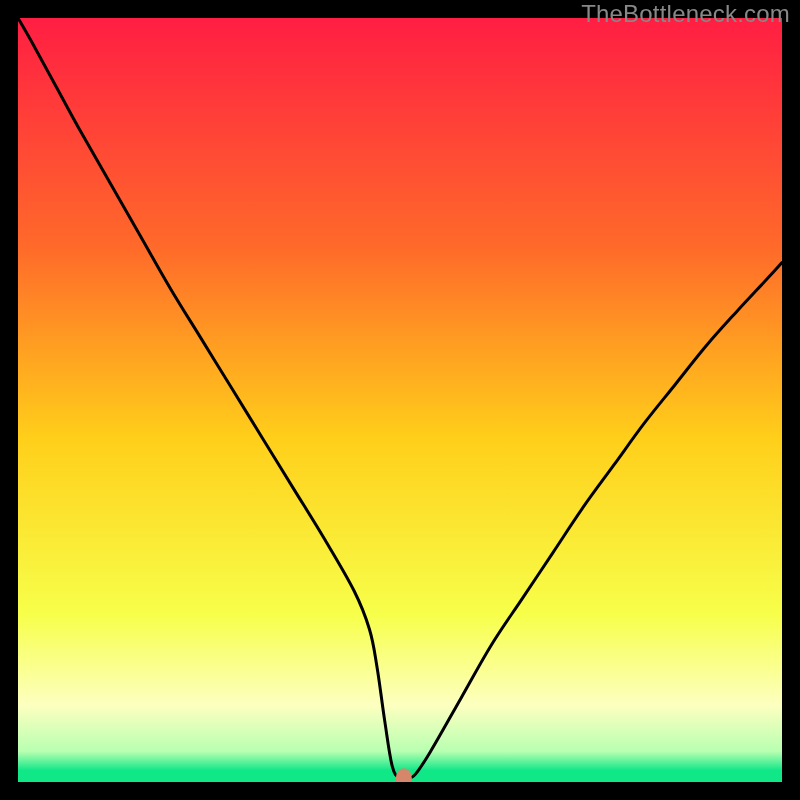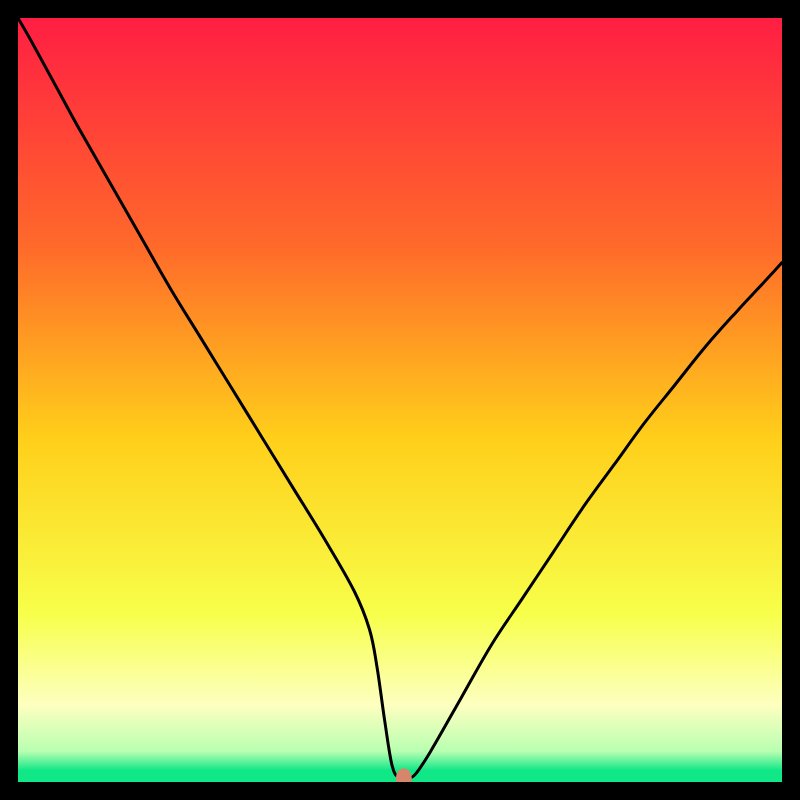--- a/index.html
+++ b/index.html
@@ -54,13 +54,14 @@
             <stop offset="96%" stop-color="#b8ffb1"></stop>
             <stop offset="98.5%" stop-color="#10e787"></stop>
             <stop offset="100%" stop-color="#10e787"></stop>
           </linearGradient>
       </defs>
       <rect id="bg-rect" x="0" y="0" width="764" height="764" fill="url(#bg-grad)"></rect>
       <path id="curve" fill="none" stroke="#000" stroke-width="3" stroke-linecap="round" stroke-linejoin="round" d="M 0.00 0.00 C 2.75 4.81, 8.40 14.36, 15.28 26.74 C 22.16 39.12, 29.95 53.63, 38.20 68.76 C 46.45 83.89, 51.49 93.59, 61.12 110.78 C 70.75 127.97, 80.68 145.01, 91.68 164.26 C 102.68 183.51, 111.24 198.49, 122.24 217.74 C 133.24 236.99, 141.80 252.65, 152.80 271.22 C 163.80 289.79, 172.36 303.00, 183.36 320.88 C 194.36 338.76, 202.92 352.66, 213.92 370.54 C 224.92 388.42, 233.48 402.32, 244.48 420.20 C 255.48 438.08, 264.04 451.98, 275.04 469.86 C 286.04 487.74, 294.60 500.95, 305.60 519.52 C 316.60 538.09, 327.91 556.50, 336.16 573.00 C 344.41 589.50, 347.31 597.45, 351.44 611.20 C 355.57 624.95, 356.33 632.90, 359.08 649.40 C 361.83 665.90, 363.97 685.00, 366.72 702.88 C 369.47 720.76, 371.61 738.41, 374.36 748.72 C 377.11 759.03, 379.25 758.12, 382.00 760.18 C 384.75 762.24, 386.89 760.87, 389.64 760.18 C 392.39 759.49, 393.15 761.17, 397.28 756.36 C 401.41 751.55, 404.31 747.19, 412.56 733.44 C 420.81 719.69, 432.12 699.21, 443.12 679.96 C 454.12 660.71, 462.68 644.36, 473.68 626.48 C 484.68 608.60, 493.24 597.14, 504.24 580.64 C 515.24 564.14, 523.80 551.30, 534.80 534.80 C 545.80 518.30, 554.36 504.77, 565.36 488.96 C 576.36 473.15, 584.92 462.07, 595.92 446.94 C 606.92 431.81, 615.48 419.36, 626.48 404.92 C 637.48 390.48, 646.04 380.47, 657.04 366.72 C 668.04 352.97, 676.60 341.58, 687.60 328.52 C 698.60 315.46, 707.16 306.24, 718.16 294.14 C 729.16 282.04, 740.47 270.23, 748.72 261.29 C 756.97 252.35, 761.25 247.51, 764.00 244.48"></path>
       <ellipse id="marker" rx="8" ry="10" cx="385.82" cy="760.18" fill="#d6876b"></ellipse>
     </svg>
   </div>
+  <div class="watermark">TheBottleneck.com</div>
 </div>
 
 </body></html>

